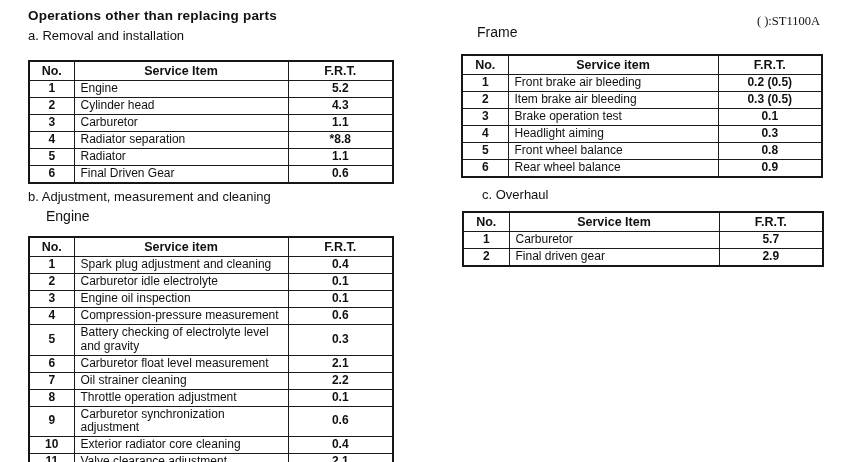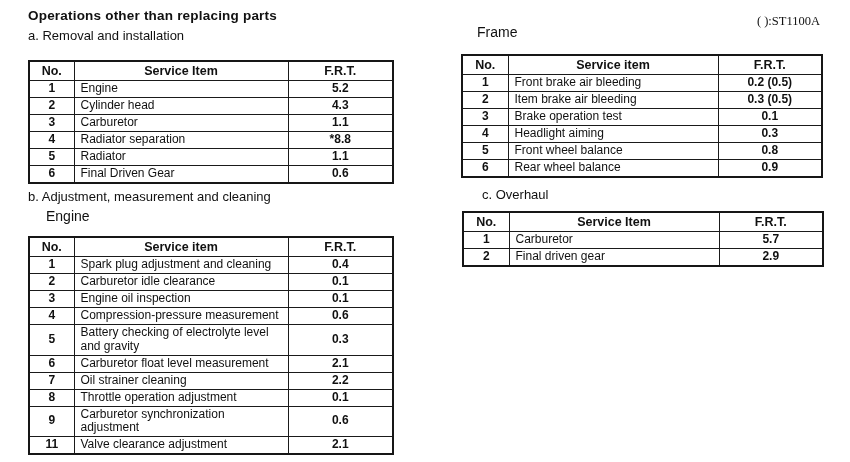--- a/index.html
+++ b/index.html
@@ -148,21 +148,21 @@
       </tr>
     </thead>
     <tbody>
       <tr>
         <td class="col-no">1</td>
         <td class="col-item">Spark plug adjustment and cleaning</td>
         <td class="col-frt">0.4</td>
       </tr>
       <tr>
         <td class="col-no">2</td>
-        <td class="col-item">Carburetor idle clearance</td>
+        <td class="col-item">Carburetor idle electrolyte</td>
         <td class="col-frt">0.1</td>
       </tr>
       <tr>
         <td class="col-no">3</td>
         <td class="col-item">Engine oil inspection</td>
         <td class="col-frt">0.1</td>
       </tr>
       <tr>
         <td class="col-no">4</td>
         <td class="col-item">Compression-pressure measurement</td>
@@ -187,20 +187,25 @@
         <td class="col-no">8</td>
         <td class="col-item">Throttle operation adjustment</td>
         <td class="col-frt">0.1</td>
       </tr>
       <tr>
         <td class="col-no">9</td>
         <td class="col-item">Carburetor synchronization adjustment</td>
         <td class="col-frt">0.6</td>
       </tr>
       <tr>
+        <td class="col-no">10</td>
+        <td class="col-item">Exterior radiator core cleaning</td>
+        <td class="col-frt">0.4</td>
+      </tr>
+      <tr>
         <td class="col-no">11</td>
         <td class="col-item">Valve clearance adjustment</td>
         <td class="col-frt">2.1</td>
       </tr>
     </tbody>
   </table>
 
 <div class="abs sub-heading" style="left:477px; top:24px;">Frame</div>
 
 <div class="abs variant-note" style="left:690px; top:14px; width:130px;font-family:Liberation Serif, serif;">( ):ST1100A</div>

